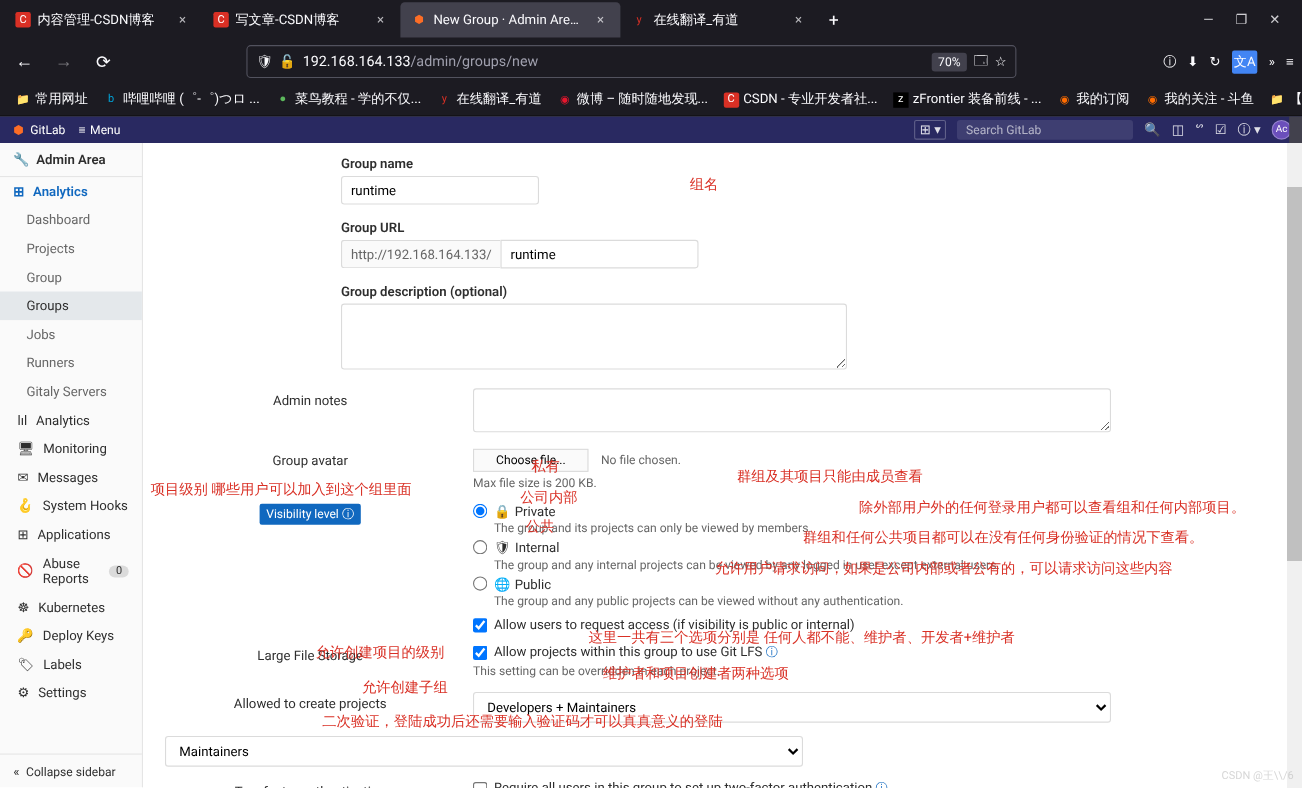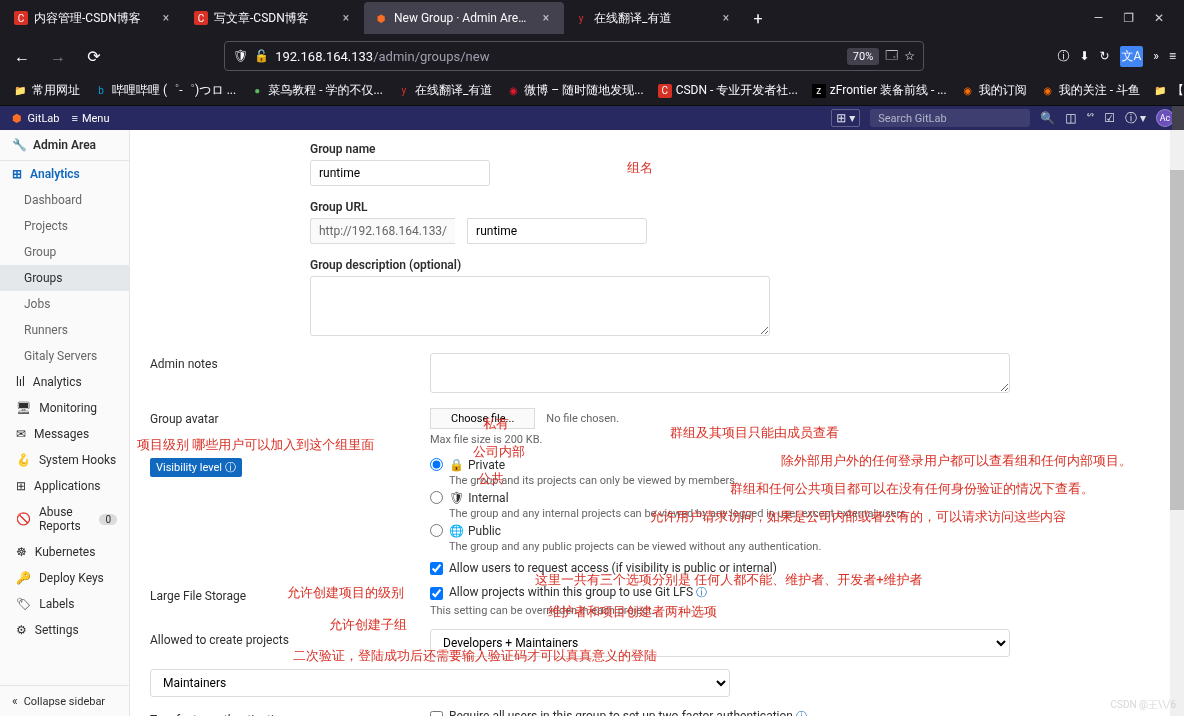--- a/index.html
+++ b/index.html
@@ -37,26 +37,26 @@
 .sidebar{width:130px;background:#fafafa;border-right:1px solid #e5e5e5;display:flex;flex-direction:column;font-size:12px}
 .sidebar-header{padding:8px 12px;border-bottom:1px solid #e5e5e5;display:flex;align-items:center;gap:6px;font-weight:600}
 .sidebar-item{padding:6px 12px 6px 16px;cursor:pointer;display:flex;align-items:center;gap:8px;color:#2e2e2e}
 .sidebar-item.section{font-weight:600;padding-left:12px;color:#1068bf}
 .sidebar-item.sub{padding-left:24px;color:#666}
 .sidebar-item.active{background:#e4e8eb;font-weight:400;border-left:3px solid transparent;color:#2e2e2e;padding-left:21px}
 .sidebar-badge{background:#dbdbdb;border-radius:8px;padding:0 6px;font-size:10px;margin-left:auto}
 .sidebar-footer{margin-top:auto;padding:8px 12px;border-top:1px solid #e5e5e5;cursor:pointer;display:flex;align-items:center;gap:6px}
 .content{flex:1;overflow-y:auto;padding:12px 0 20px 0;position:relative}
 .form-row{display:flex;margin-bottom:12px;padding:0 20px}
-.form-label{width:280px;text-align:left;padding-right:16px;padding-top:4px;font-size:12px;color:#2e2e2e}
+.form-label{width:280px;text-align:center;padding-right:16px;padding-top:4px;font-size:12px;color:#2e2e2e}
 .form-field{flex:1;max-width:600px}
 .form-label-top{font-size:12px;font-weight:600;margin-bottom:4px}
 input[type=text],textarea,select{border:1px solid #dbdbdb;border-radius:3px;padding:5px 8px;font-size:12px;width:100%;font-family:inherit;background:#fff}
 textarea{resize:both}
-.url-group{display:flex;gap:12px}
+.url-group{display:flex;gap:0}
 .url-prefix{border:1px solid #dbdbdb;border-right:none;padding:5px 8px;background:#fafafa;color:#666;border-radius:3px 0 0 3px;font-size:12px}
 .url-input{border-radius:0 3px 3px 0!important;flex:1;max-width:180px}
 .vis-badge{background:#1068bf;color:#fff;padding:2px 6px;border-radius:2px;font-size:11px;display:inline-flex;align-items:center;gap:3px}
 .radio-row{display:flex;align-items:flex-start;gap:6px;margin-bottom:4px}
 .radio-content{flex:1}
 .radio-label{font-size:12px;display:flex;align-items:center;gap:4px}
 .radio-desc{font-size:11px;color:#666;margin-top:2px}
 .checkbox-row{display:flex;align-items:flex-end;gap:6px}
 .helper-text{font-size:11px;color:#666;margin-top:4px}
 .file-btn{border:1px solid #dbdbdb;padding:3px 20px;background:#fafafa;font-size:11px;cursor:pointer}

